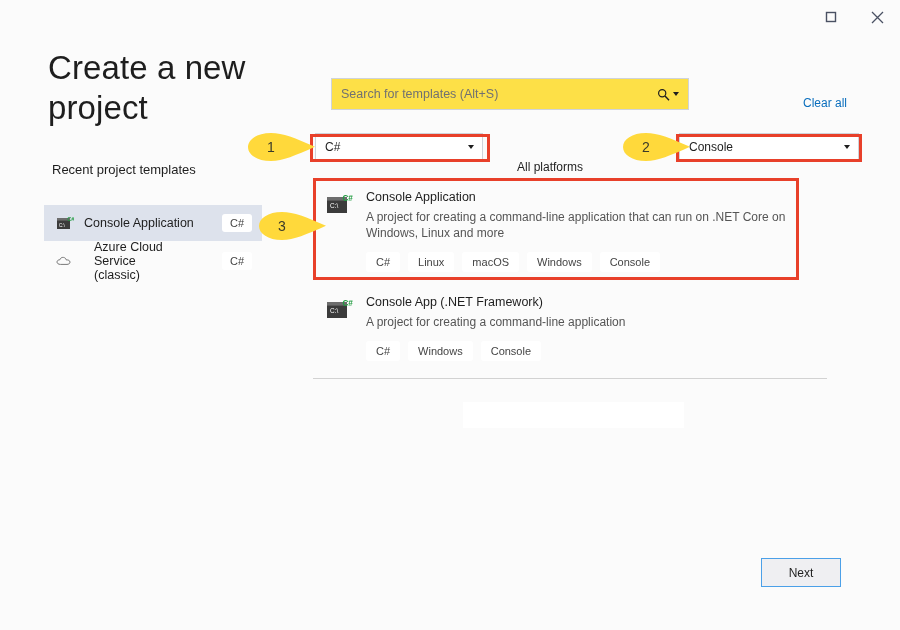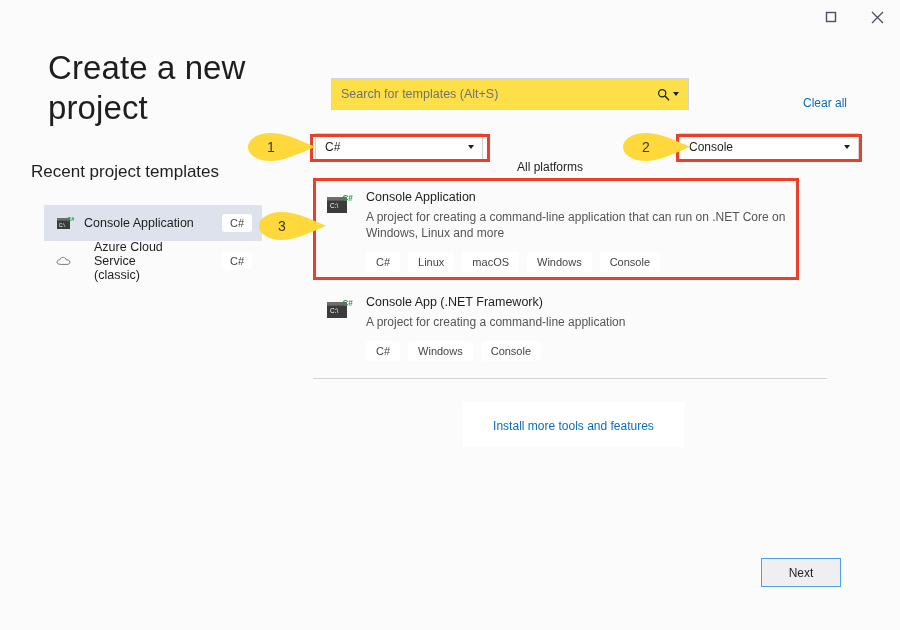--- a/index.html
+++ b/index.html
@@ -31,22 +31,22 @@
   
   .page-title {
     position: absolute; left: 48px; top: 48px;
     width: 250px;
     font-size: 33px; line-height: 40px;
     font-weight: 300;
     color: #1e1e1e;
     letter-spacing: .1px;
   }
   .recent-heading {
-    position: absolute; left: 31px; top: 162px;
-    font-size: 17px; font-weight: 300; color: #1e1e1e;
+    position: absolute; left: 52px; top: 162px;
+    font-size: 13px; font-weight: 300; color: #1e1e1e;
   }
   .recent-list {
     position: absolute; left: 44px; top: 205px;
     width: 218px;
   }
   .recent-item {
     display: flex; align-items: center;
     height: 36px; padding: 0 10px 0 12px;
     gap: 10px;
   }
@@ -276,21 +276,20 @@
         <span class="tag">C#</span>
         <span class="tag">Windows</span>
         <span class="tag">Console</span>
       </div>
     </div>
   </div>
 
   <div class="divider"></div>
 
   <div class="notfind">
-    <div class="notfind-link">Install more tools and features</div>
   </div>
 
   <div class="next-btn">Next</div>
 
   <div class="ann-box ann-b1"></div>
   <div class="ann-box ann-b2"></div>
   <div class="ann-box ann-b3"></div>
 
   <div class="callout c1">
     <svg width="72" height="30" viewBox="0 0 72 30">

